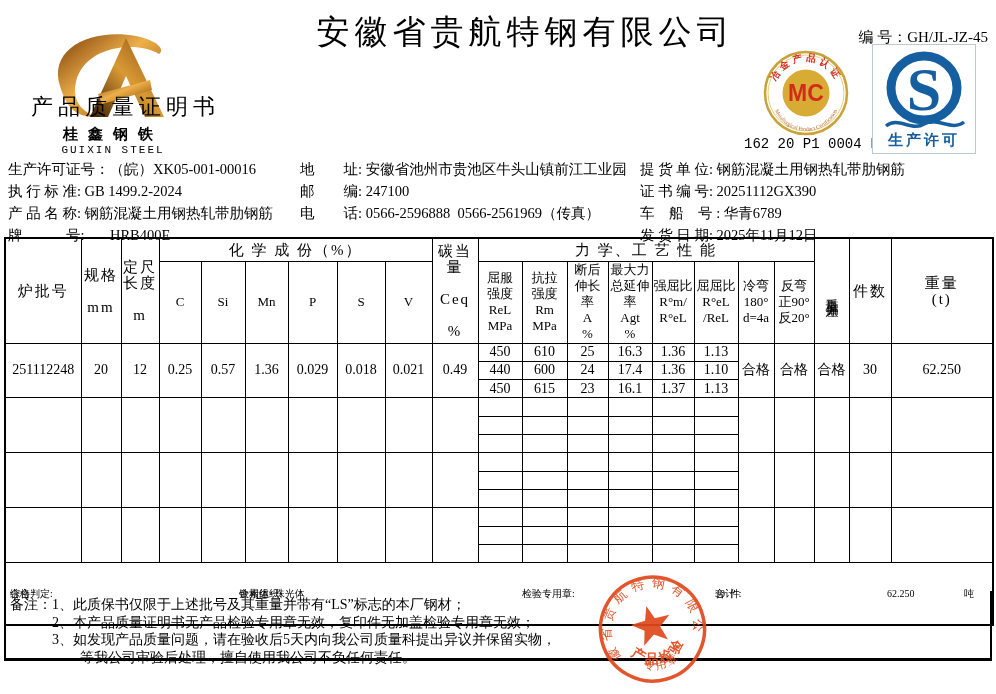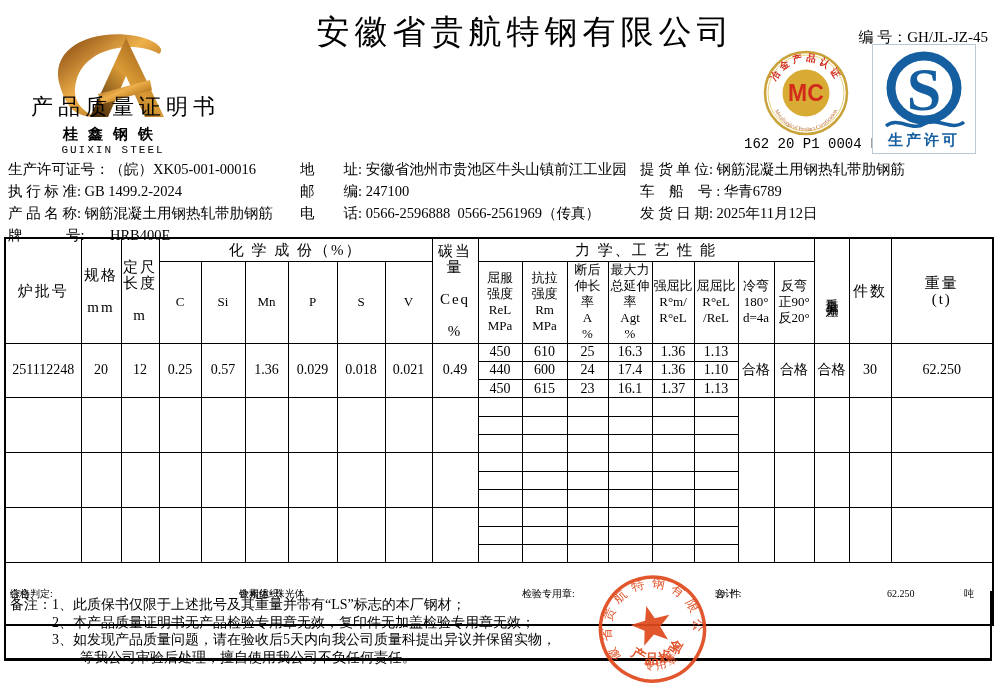--- a/index.html
+++ b/index.html
@@ -123,20 +123,21 @@
     <div><span>产 品 名 称: </span><span>钢筋混凝土用钢热轧带肋钢筋</span></div>
     <div><span>牌　　　号: </span><span>　  HRB400E</span></div>
   </div>
   <div class="infocol ic-mid">
     <div><span>地　　址: </span><span>安徽省池州市贵池区牛头山镇前江工业园</span></div>
     <div><span>邮　　编: </span><span>247100</span></div>
     <div><span>电　　话: </span><span>0566-2596888  0566-2561969（传真）</span></div>
   </div>
   <div class="infocol ic-right">
     <div><span>提 货 单 位: </span><span>钢筋混凝土用钢热轧带肋钢筋</span></div>
+    <div><span>证 书 编 号: </span><span>20251112GX390</span></div>
     <div><span>车　船　号 : </span><span>华青6789</span></div>
     <div><span>发 货 日 期: </span><span>2025年11月12日</span></div>
   </div>
 
   <table class="cert">
     <colgroup>
       <col style="width:76px">
         <col style="width:40px">
         <col style="width:38px">
       <col style="width:42px">

